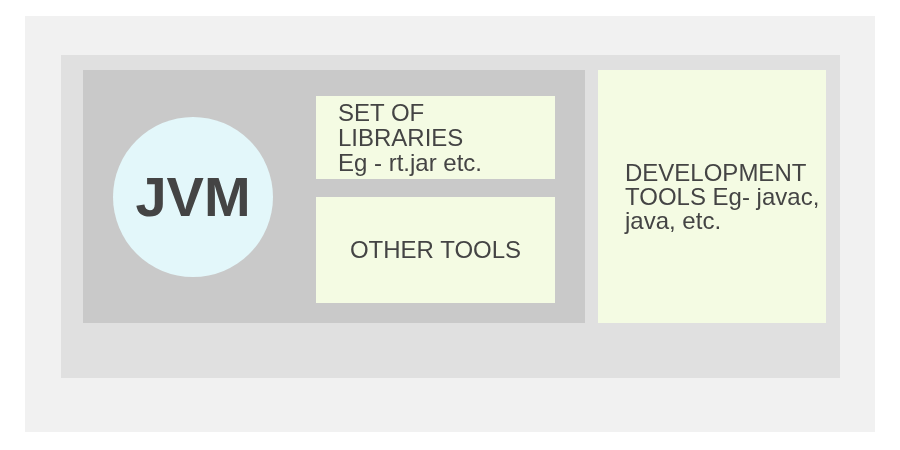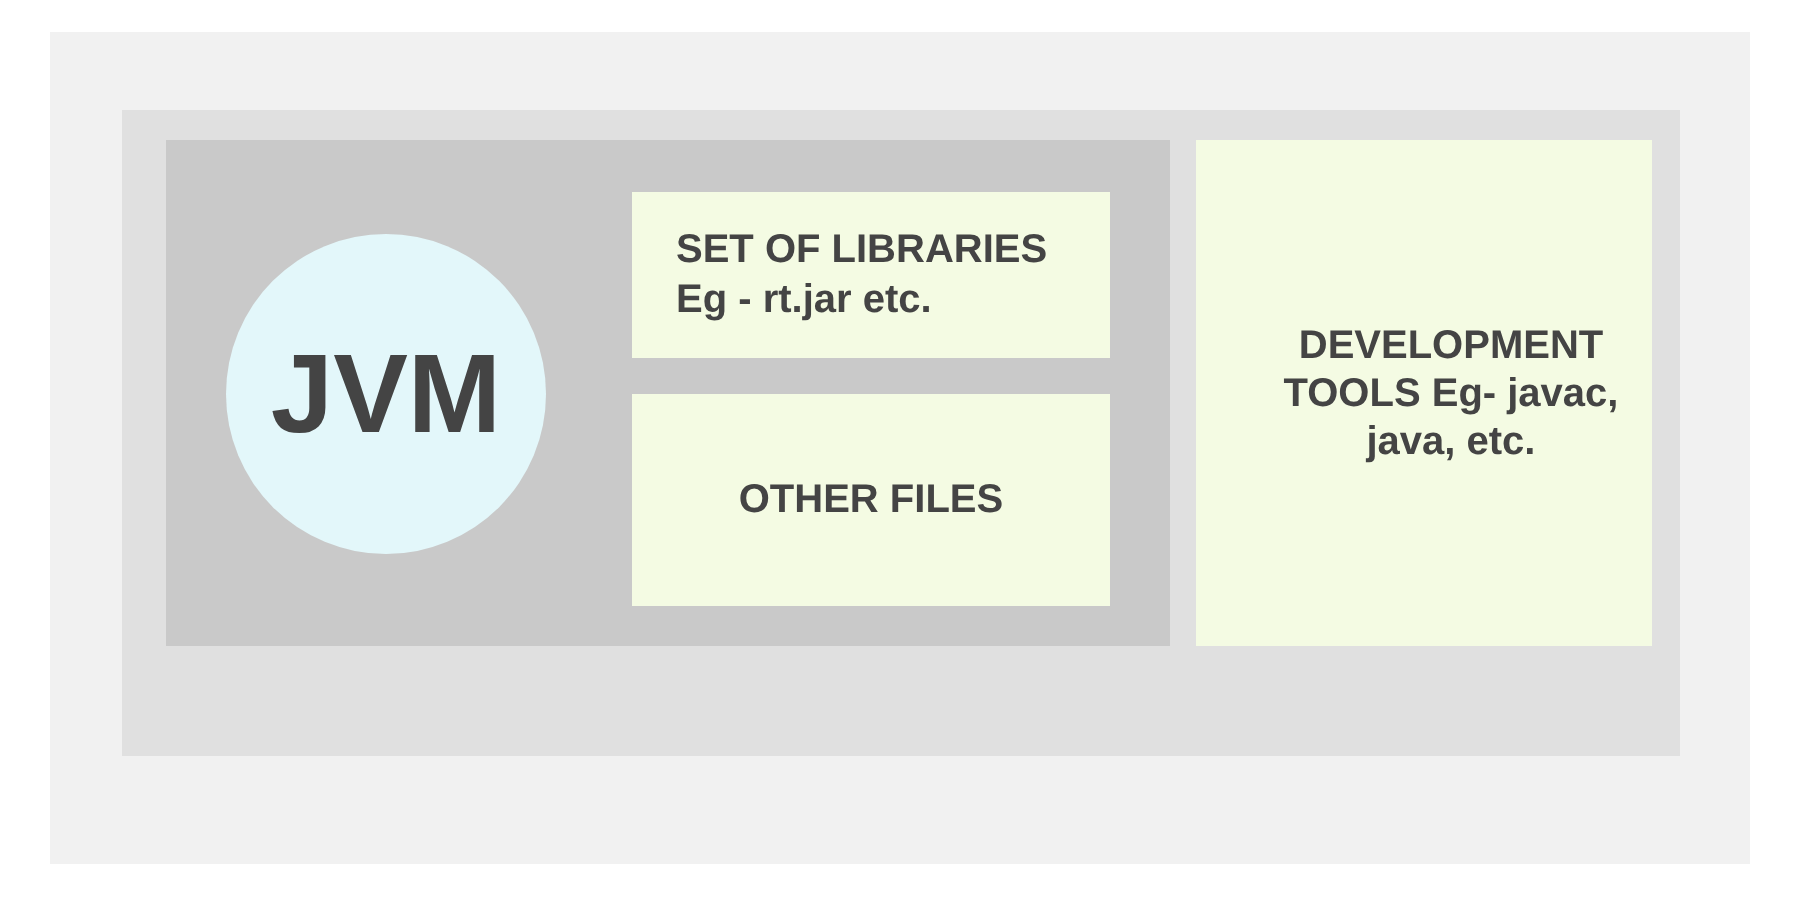--- a/index.html
+++ b/index.html
@@ -47,46 +47,46 @@
   }
   .jdk-label {
     position: absolute; left: 424px; top: 363px; transform: translateX(-50%);
   }
   .component-box {
     position: absolute;
     background: var(--component-box-bg);
     display: flex; flex-direction: column; justify-content: center;
   }
   .component-text {
-    font-size: 20px; font-weight: 700; color: var(--text-color);
+    font-size: 24px; font-weight: 400; color: var(--text-color);
     white-space: pre-line;
   }
   .libs-box  { left: 233px; top: 26px;  width: 239px; height: 83px; }
   .libs-box .component-text { padding-left: 22px; line-height: 25px; }
   .other-box { left: 233px; top: 127px; width: 239px; height: 106px; }
   .other-box .component-text { text-align: center; line-height: 24px; }
-  .dev-box   { left: 537px; top: 15px;  width: 228px; height: 253px; text-align: center; }
+  .dev-box   { left: 537px; top: 15px;  width: 228px; height: 253px; }
   .dev-box .component-text { padding-left: 27px; line-height: 24px; }
 </style>
 </head>
 <body>
 
 <div class="stage">
   <div class="jdk-box">
     <div class="jre-box">
       <div class="jvm-area">
         <div class="jvm-circle">
           <span class="big-label">JVM</span>
         </div>
         <div class="component-box libs-box">
           <div class="component-text">SET OF LIBRARIES
 Eg - rt.jar etc.</div>
         </div>
         <div class="component-box other-box">
-          <div class="component-text">OTHER FILES</div>
+          <div class="component-text">OTHER TOOLS</div>
         </div>
       </div>
       <div class="component-box dev-box">
         <div class="component-text">DEVELOPMENT
 TOOLS Eg- javac,
 java, etc.</div>
       </div>
     </div>
   </div>
 </div>

